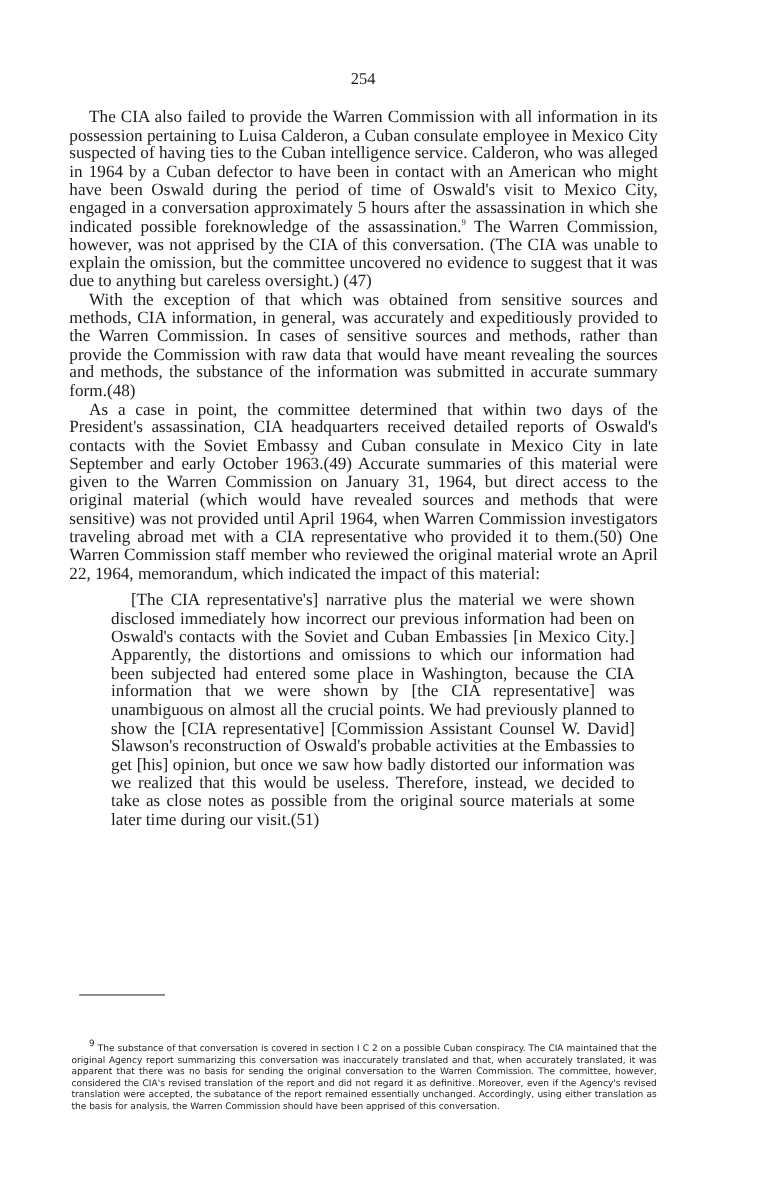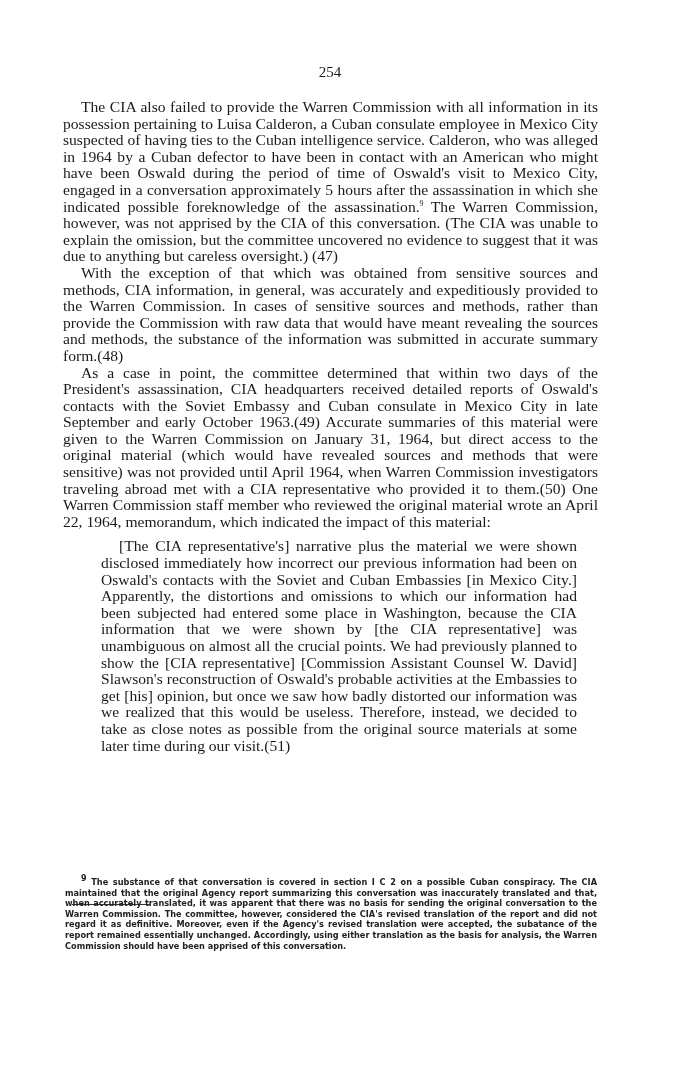--- a/index.html
+++ b/index.html
@@ -8,22 +8,22 @@
           font-family: "DejaVu Serif", "Liberation Serif", serif; padding-left: 20px; }
   .page-number { position: absolute; top: 64px; left: 0; width: 660px; text-align: center;
                  font-size: 15px; font-family: "Liberation Serif", serif; }
   .body-text { position: absolute; left: 63px; top: 99px; width: 535px;
                font-family: "Liberation Serif", serif; font-size: 15.6px; line-height: 16.6px;
                text-align: justify; }
   .body-text p { margin: 0; text-indent: 18px; }
   .cite { }
   .quote { margin: 0 21px 0 38px !important; text-indent: 19px; }
   .footnote-rule { position: absolute; left: 72px; top: 904px; width: 78px; height: 1px; background: #333; }
-  .footnote { position: absolute; left: 65px; top: 877px; width: 532px;
-              font-family: "DejaVu Sans", sans-serif; font-weight: bold; font-size: 8.2px; line-height: 10.6px;
+  .footnote { position: absolute; left: 65px; top: 947px; width: 532px;
+              font-family: "DejaVu Sans", sans-serif; font-weight: normal; font-size: 8.2px; line-height: 10.6px;
               text-align: justify; text-indent: 16px; margin: 0; color: #222; }
   sup { font-size: 8px; line-height: 0; }
 </style>
 </head>
 <body>
 
 <div class="page">
   <div class="page-number">254</div>
 
   <div class="body-text">

